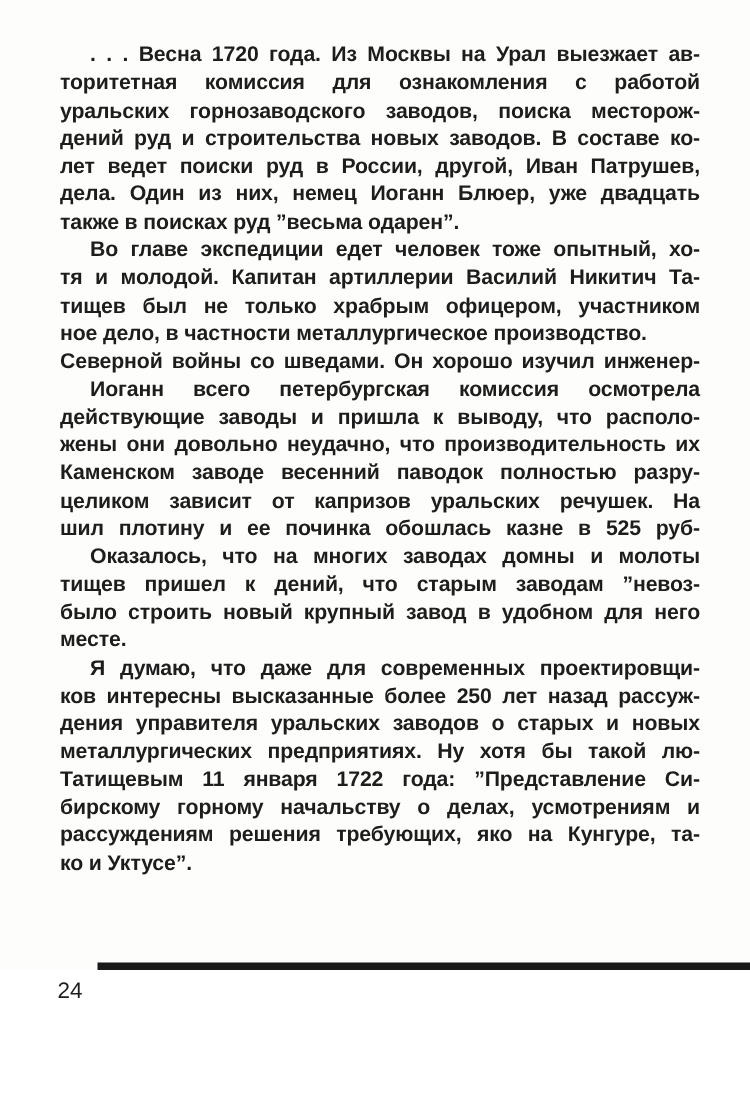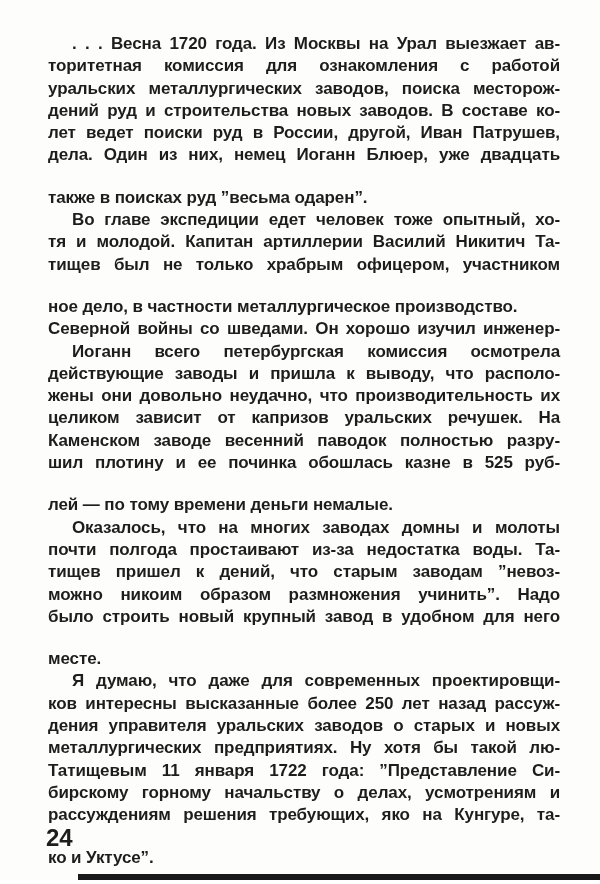--- a/index.html
+++ b/index.html
@@ -8,21 +8,21 @@
   }
   body {
     width: 600px;
     height: 884px;
     overflow: hidden;
     background: #ffffff;
   }
   .page {
     position: relative;
     width: 600px;
-    height: 880px;
+    height: 776px;
     background: var(--bg, #fdfdfb);
     color: var(--fg, #1d1d1d);
     font-family: "Liberation Sans", sans-serif;
     font-weight: 700;
   }
   .text-block {
     position: absolute;
     left: 48px;
     top: 33px;
     width: 512px;
@@ -37,74 +37,70 @@
     letter-spacing: -0.1px;
     text-align: justify;
     text-align-last: justify;
     white-space: normal;
   }
   .line.first {
     text-indent: 24px;
   }
   .line.last {
     text-align-last: left;
-    margin-top: 20px;
   }
   .page-number {
     position: absolute;
     left: 46px;
-    top: 826px;
-    font-size: 24px;
+    top: 780px;
+    font-size: 18px;
     line-height: 24px;
-    font-weight: 700;
+    font-weight: 400;
   }
   .scan-bar {
     position: absolute;
     left: 78px;
     right: 0;
     bottom: 0;
     height: 6px;
     background: var(--bar, #191919);
   }
 </style>
 </head>
 <body>
 
 <div class="page" style="--bg: #fdfdfb; --fg: #1d1d1d; --bar: #191919;">
   <div class="text-block">
       <div class="paragraph">
         <div class="line first">. . . Весна 1720 года. Из Москвы на Урал выезжает ав-</div>
         <div class="line">торитетная комиссия для ознакомления с работой</div>
-        <div class="line">уральских металлургических заводов, поиска месторож-</div>
+        <div class="line">уральских горнозаводского заводов, поиска месторож-</div>
         <div class="line">дений руд и строительства новых заводов. В составе ко-</div>
         <div class="line">лет ведет поиски руд в России, другой, Иван Патрушев,</div>
         <div class="line">дела. Один из них, немец Иоганн Блюер, уже двадцать</div>
         <div class="line last">также в поисках руд ”весьма одарен”.</div>
       </div>
       <div class="paragraph">
         <div class="line first">Во главе экспедиции едет человек тоже опытный, хо-</div>
         <div class="line">тя и молодой. Капитан артиллерии Василий Никитич Та-</div>
         <div class="line">тищев был не только храбрым офицером, участником</div>
         <div class="line last">ное дело, в частности металлургическое производство.</div>
         <div class="line">Северной войны со шведами. Он хорошо изучил инженер-</div>
       </div>
       <div class="paragraph">
         <div class="line first">Иоганн всего петербургская комиссия осмотрела</div>
         <div class="line">действующие заводы и пришла к выводу, что располо-</div>
         <div class="line">жены они довольно неудачно, что производительность их</div>
+        <div class="line">Каменском заводе весенний паводок полностью разру-</div>
         <div class="line">целиком зависит от капризов уральских речушек. На</div>
-        <div class="line">Каменском заводе весенний паводок полностью разру-</div>
         <div class="line">шил плотину и ее починка обошлась казне в 525 руб-</div>
-        <div class="line last">лей — по тому времени деньги немалые.</div>
       </div>
       <div class="paragraph">
         <div class="line first">Оказалось, что на многих заводах домны и молоты</div>
-        <div class="line">почти полгода простаивают из-за недостатка воды. Та-</div>
         <div class="line">тищев пришел к дений, что старым заводам ”невоз-</div>
-        <div class="line">можно никоим образом размножения учинить”. Надо</div>
         <div class="line">было строить новый крупный завод в удобном для него</div>
         <div class="line last">месте.</div>
       </div>
       <div class="paragraph">
         <div class="line first">Я думаю, что даже для современных проектировщи-</div>
         <div class="line">ков интересны высказанные более 250 лет назад рассуж-</div>
         <div class="line">дения управителя уральских заводов о старых и новых</div>
         <div class="line">металлургических предприятиях. Ну хотя бы такой лю-</div>
         <div class="line">Татищевым 11 января 1722 года: ”Представление Си-</div>
         <div class="line">бирскому горному начальству о делах, усмотрениям и</div>

